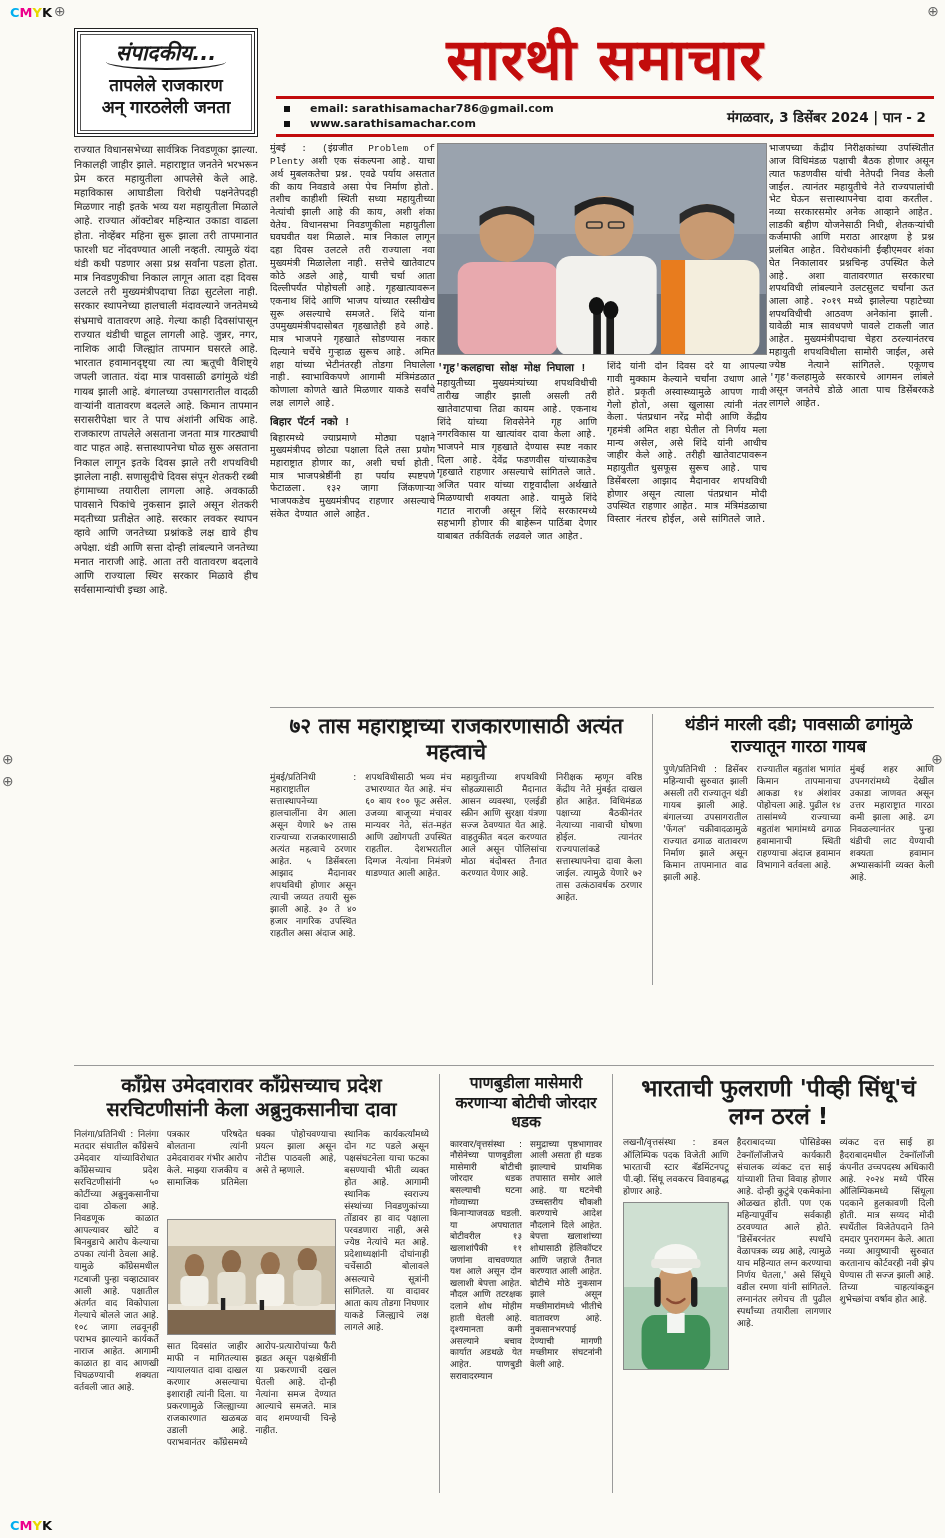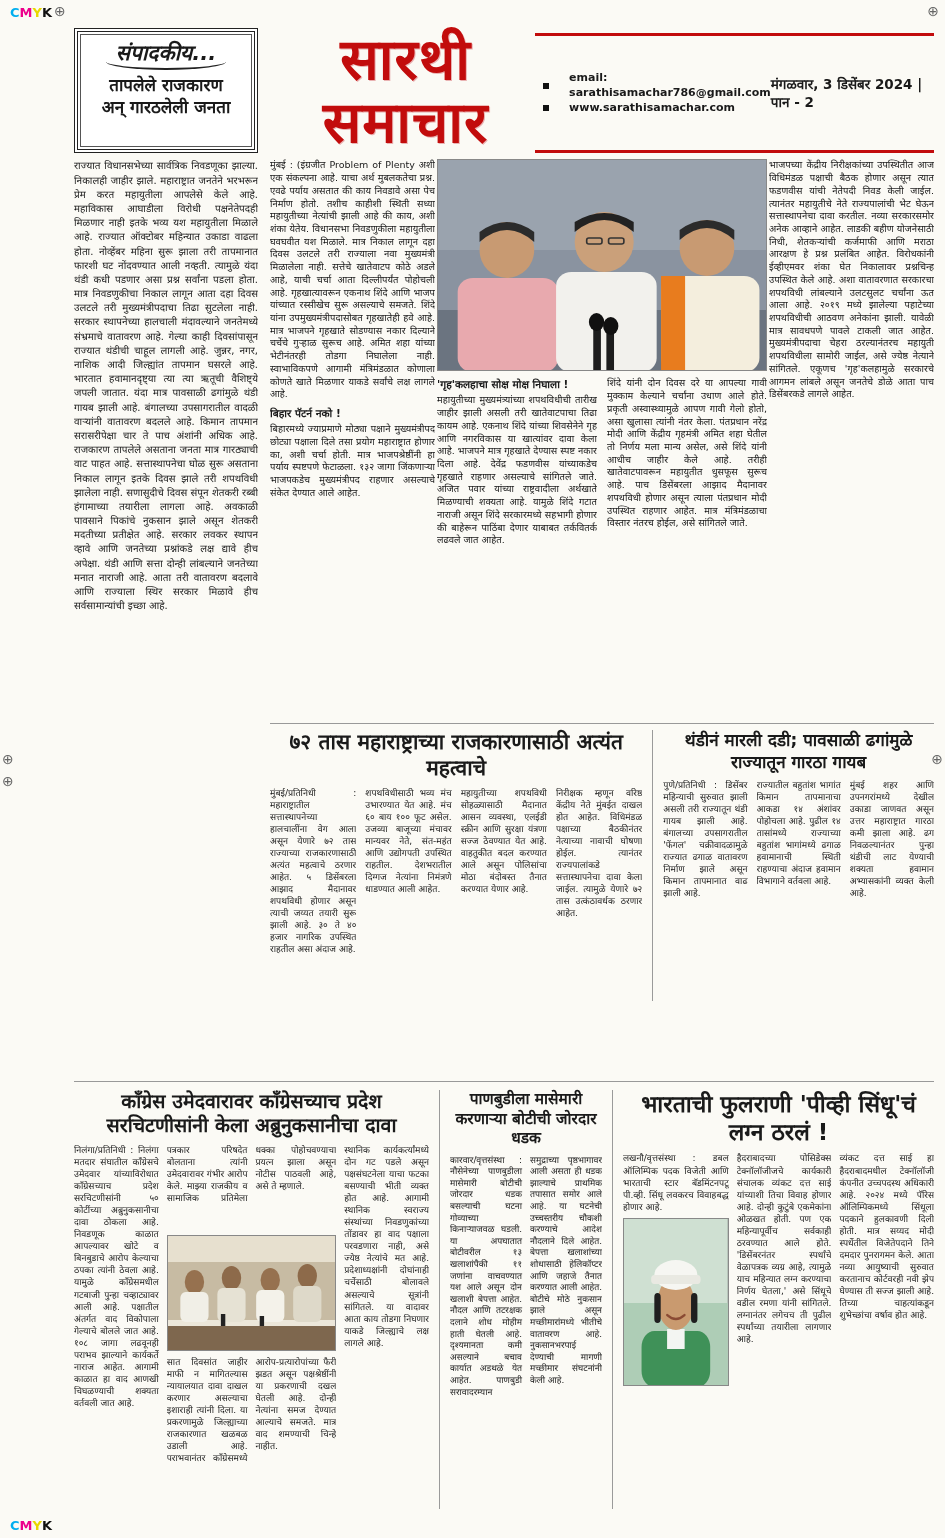--- a/index.html
+++ b/index.html
@@ -19,21 +19,21 @@
   .content { position:absolute; left:74px; top:28px; width:860px; }
   
   .top-row { display:flex; gap:18px; align-items:stretch; }
   .editorial-box {
     width:184px; flex:none; border:4px double #222; padding:6px 6px 8px;
     background:#fff; display:flex; flex-direction:column; align-items:center; gap:4px;
     box-shadow: inset 0 0 0 2px #fff, inset 0 0 0 3px #555;
   }
   .editorial-kicker { font-style:italic; font-weight:bold; font-size:21px; padding:0 10px 2px; border-bottom:2px solid #222; border-radius:0 0 60% 60%/0 0 10px 10px; }
   .editorial-title { font-weight:800; font-size:17px; text-align:center; line-height:1.3; }
-  .header-right { flex:1; display:flex; flex-direction:row; }
+  .header-right { flex:1; display:flex; flex-direction:column; }
   .masthead {
     font-size:57px; font-weight:bold; color:#c20c0c; text-align:center; line-height:1.1;
     letter-spacing:1px; text-shadow:1px 1px 0 #e9b2b2;
   }
   .contact-row {
     margin-top:5px; border-top:3px solid #c20c0c; border-bottom:3px solid #c20c0c;
     display:flex; justify-content:space-between; align-items:center; padding:3px 8px;
   }
   .contact-left div { font-size:11px; font-weight:bold; display:flex; align-items:center; gap:20px; line-height:1.35; }
   .sq { width:6px; height:6px; background:#111; display:inline-block; flex:none; }
@@ -44,21 +44,21 @@
   .vdiv { width:1px; background:#9a9a9a; flex:none; }
   
   .mid-row { display:flex; gap:12px; margin-top:6px; }
   .left-col { width:184px; flex:none; }
   .editorial-body { font-size:10px; line-height:1.42; text-align:justify; height:912px; overflow:hidden; }
   .right-area { flex:1; display:flex; flex-direction:column; min-width:0; }
   .main-headline {
     background:#ffe81a; color:#d40f0f; font-weight:800; font-size:31px; text-align:center;
     padding:6px 4px; line-height:1.1; text-shadow:1px 1px 0 #caa90a; margin-bottom:8px;
   }
-  .main-article { display:flex; gap:2px; height:556px; overflow:hidden; }
+  .main-article { display:flex; gap:2px; height:556px; overflow:hidden;font-family:Liberation Mono, monospace; }
   .main-article .ncol { flex:1; min-width:0; }
   .mid-wrap { flex:2; display:flex; flex-direction:column; gap:6px; min-width:0; }
   .photo-frame { width:100%; border:1px solid #888; background:#777; overflow:hidden; flex:none; }
   .mid-cols { flex:1; display:flex; gap:10px; overflow:hidden; }
   .mid-cols .ncol { flex:1; }
   
   .sub-band { border-top:1px solid #999; margin-top:8px; padding-top:6px; display:flex; gap:10px; height:278px; overflow:hidden; }
   .a72 { flex:11; min-width:0; display:flex; flex-direction:column; }
   .a72-headline { font-size:21px; font-weight:800; text-align:center; line-height:1.2; margin-bottom:6px; }
   .cols-flex { display:flex; gap:9px; flex:1; overflow:hidden; }

